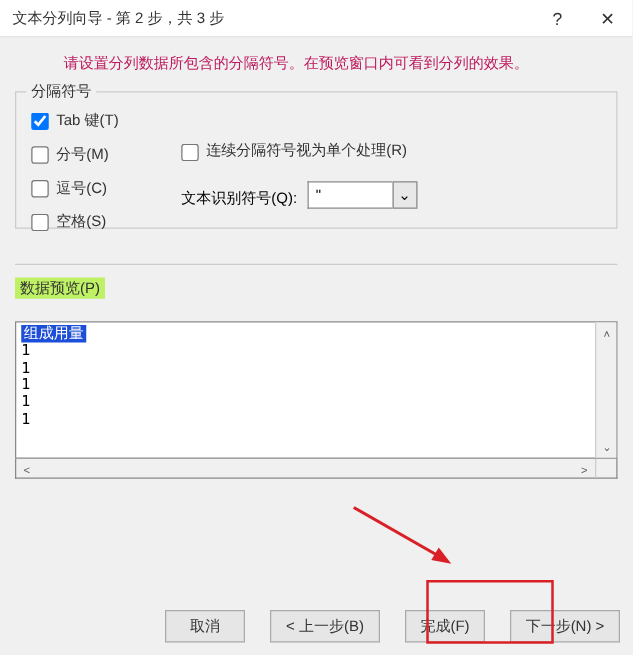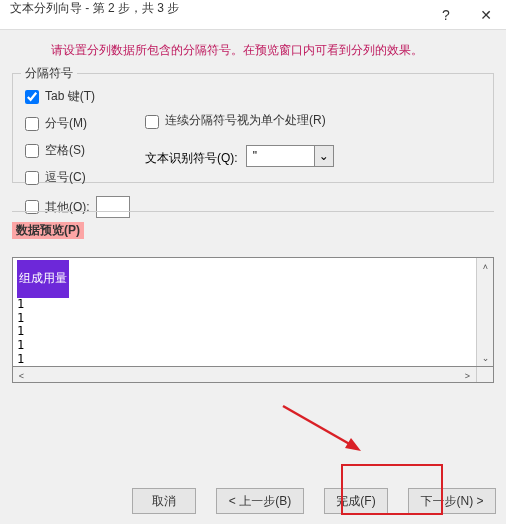--- a/index.html
+++ b/index.html
@@ -8,20 +8,21 @@
     padding: 0;
     font-family: "Microsoft YaHei", "SimSun", sans-serif;
     font-size: 12px;
     background: #f0f0f0;
     width: 506px;
     height: 524px;
     position: relative;
   }
   .titlebar {
     display: flex;
+    align-items: center;
     height: 30px;
     padding: 0 0 0 10px;
     background: #fff;
     border-bottom: 1px solid #ddd;
   }
   .title-text { flex: 1; color: #333; }
   .title-btn {
     width: 40px;
     height: 30px;
     display: flex;
@@ -103,24 +104,23 @@
     align-items: center;
     justify-content: center;
   }
   .preview-area {
     position: relative;
     margin-top: 40px;
   }
   .preview-label {
     color: #333;
     margin-bottom: 4px;
-    background: #fca5a5;
+    background: #bef264;
     display: inline-block;
     padding: 0 4px;
-    font-weight: bold;
   }
   .preview-wrapper {
     border-top: 1px solid #ccc;
     padding-top: 10px;
     margin-top: -12px;
   }
   .preview-box-outer {
     border: 1px solid #888;
     height: 110px;
     position: relative;
@@ -129,24 +129,24 @@
   }
   .preview-content {
     flex: 1;
     padding: 2px 4px;
     overflow: hidden;
     font-family: SimSun, monospace;
     line-height: 1.15;
     color: #000;
   }
   .preview-content .hdr {
-    background: #6d28d9;
+    background: #1d4ed8;
     color: #fff;
     display: inline-block;
-    padding: 12px 2px;
+    padding: 0 2px;
   }
   .vscroll {
     width: 17px;
     background: #f0f0f0;
     border-left: 1px solid #ccc;
     display: flex;
     flex-direction: column;
   }
   .vscroll .arrow, .hscroll .arrow {
     height: 17px;
@@ -219,30 +219,25 @@
         <label class="check-item">
           <input type="checkbox" checked="" style="">
           <span class="lbl"><span>Tab 键(T)</span></span>
         </label>
         <label class="check-item">
           <input type="checkbox" style="">
           <span class="lbl">分号(M)</span>
         </label>
         <label class="check-item">
           <input type="checkbox" style="">
+          <span class="lbl">逗号(C)</span>
+        </label>
+        <label class="check-item">
+          <input type="checkbox" style="">
           <span class="lbl">空格(S)</span>
-        </label>
-        <label class="check-item">
-          <input type="checkbox" style="">
-          <span class="lbl">逗号(C)</span>
-        </label>
-        <label class="check-item">
-          <input type="checkbox" style="">
-          <span class="lbl">其他(O):</span>
-          <input class="other-input" type="text" value="" style="">
         </label>
       </div>
       <div class="delim-right">
         <div style="height:24px"></div>
         <label class="check-item right-row">
           <input type="checkbox" style="">
           <span class="lbl">连续分隔符号视为单个处理(R)</span>
         </label>
         <div style="height:6px"></div>
         <div class="right-row">

